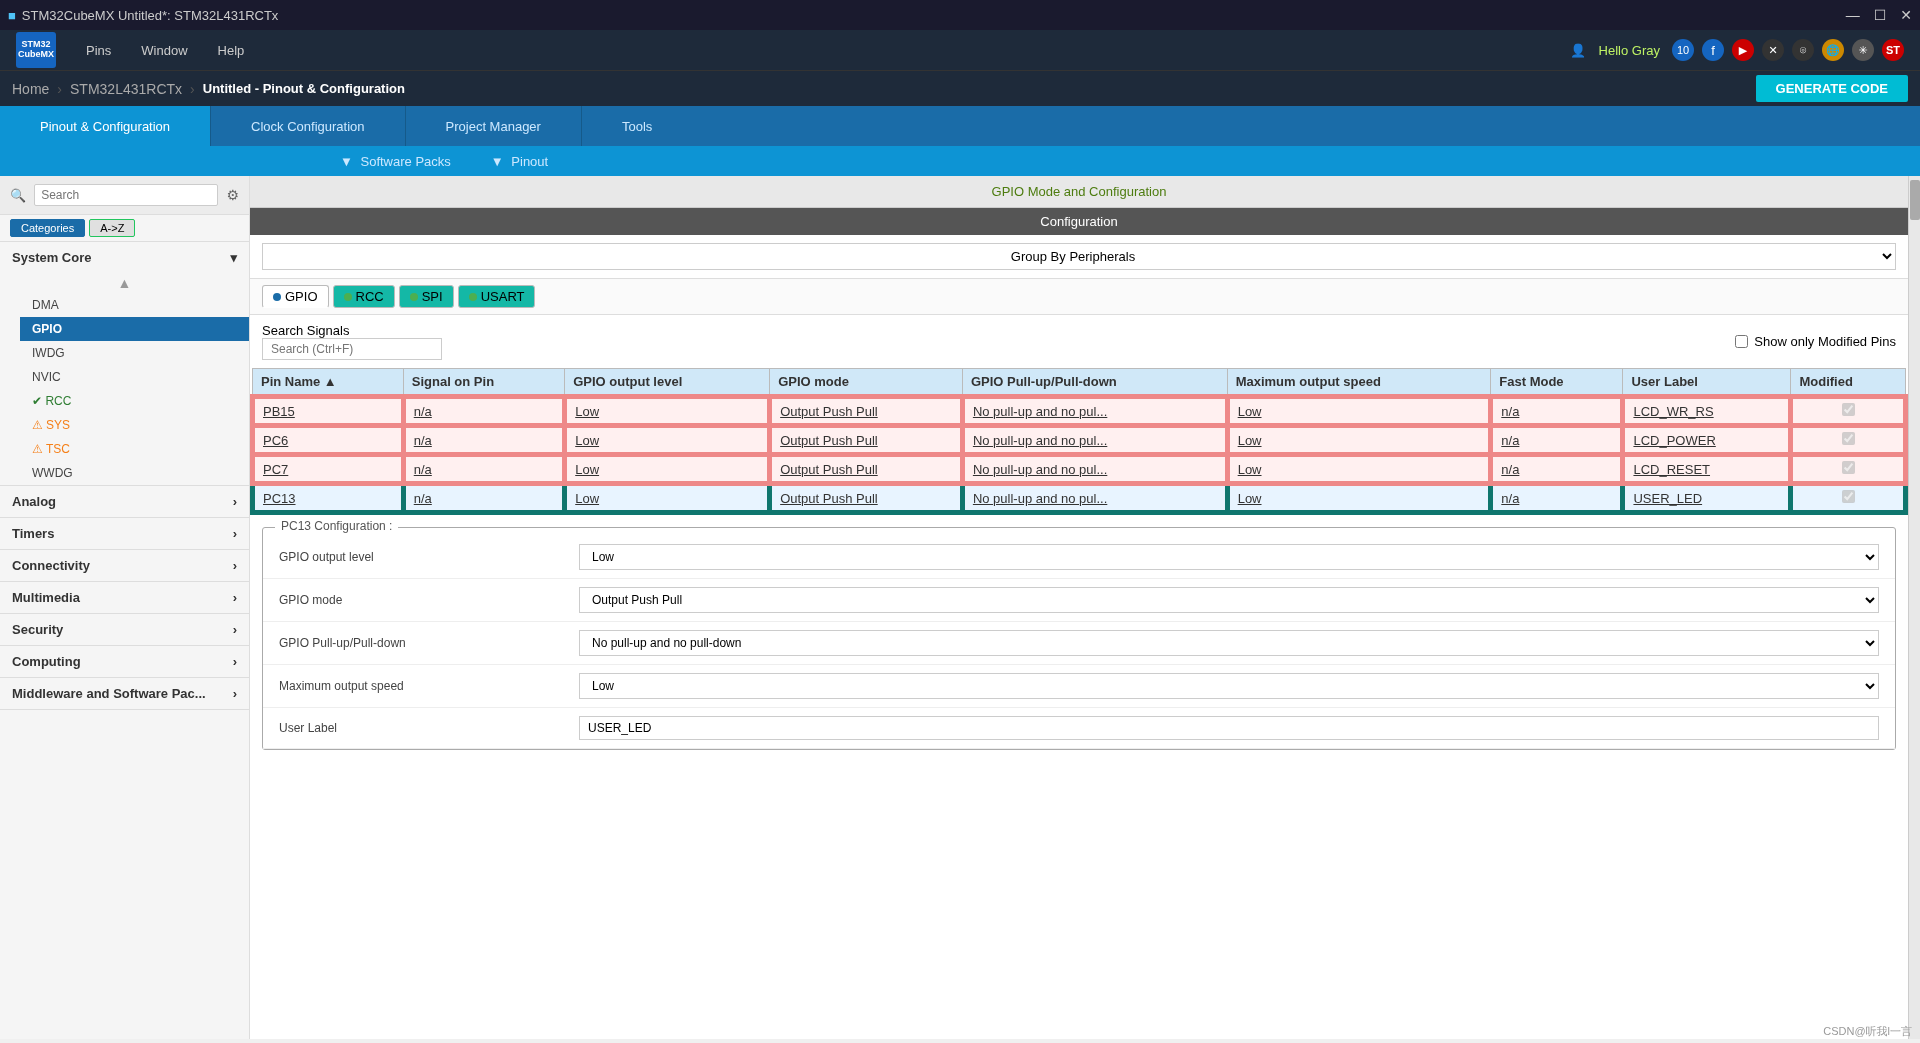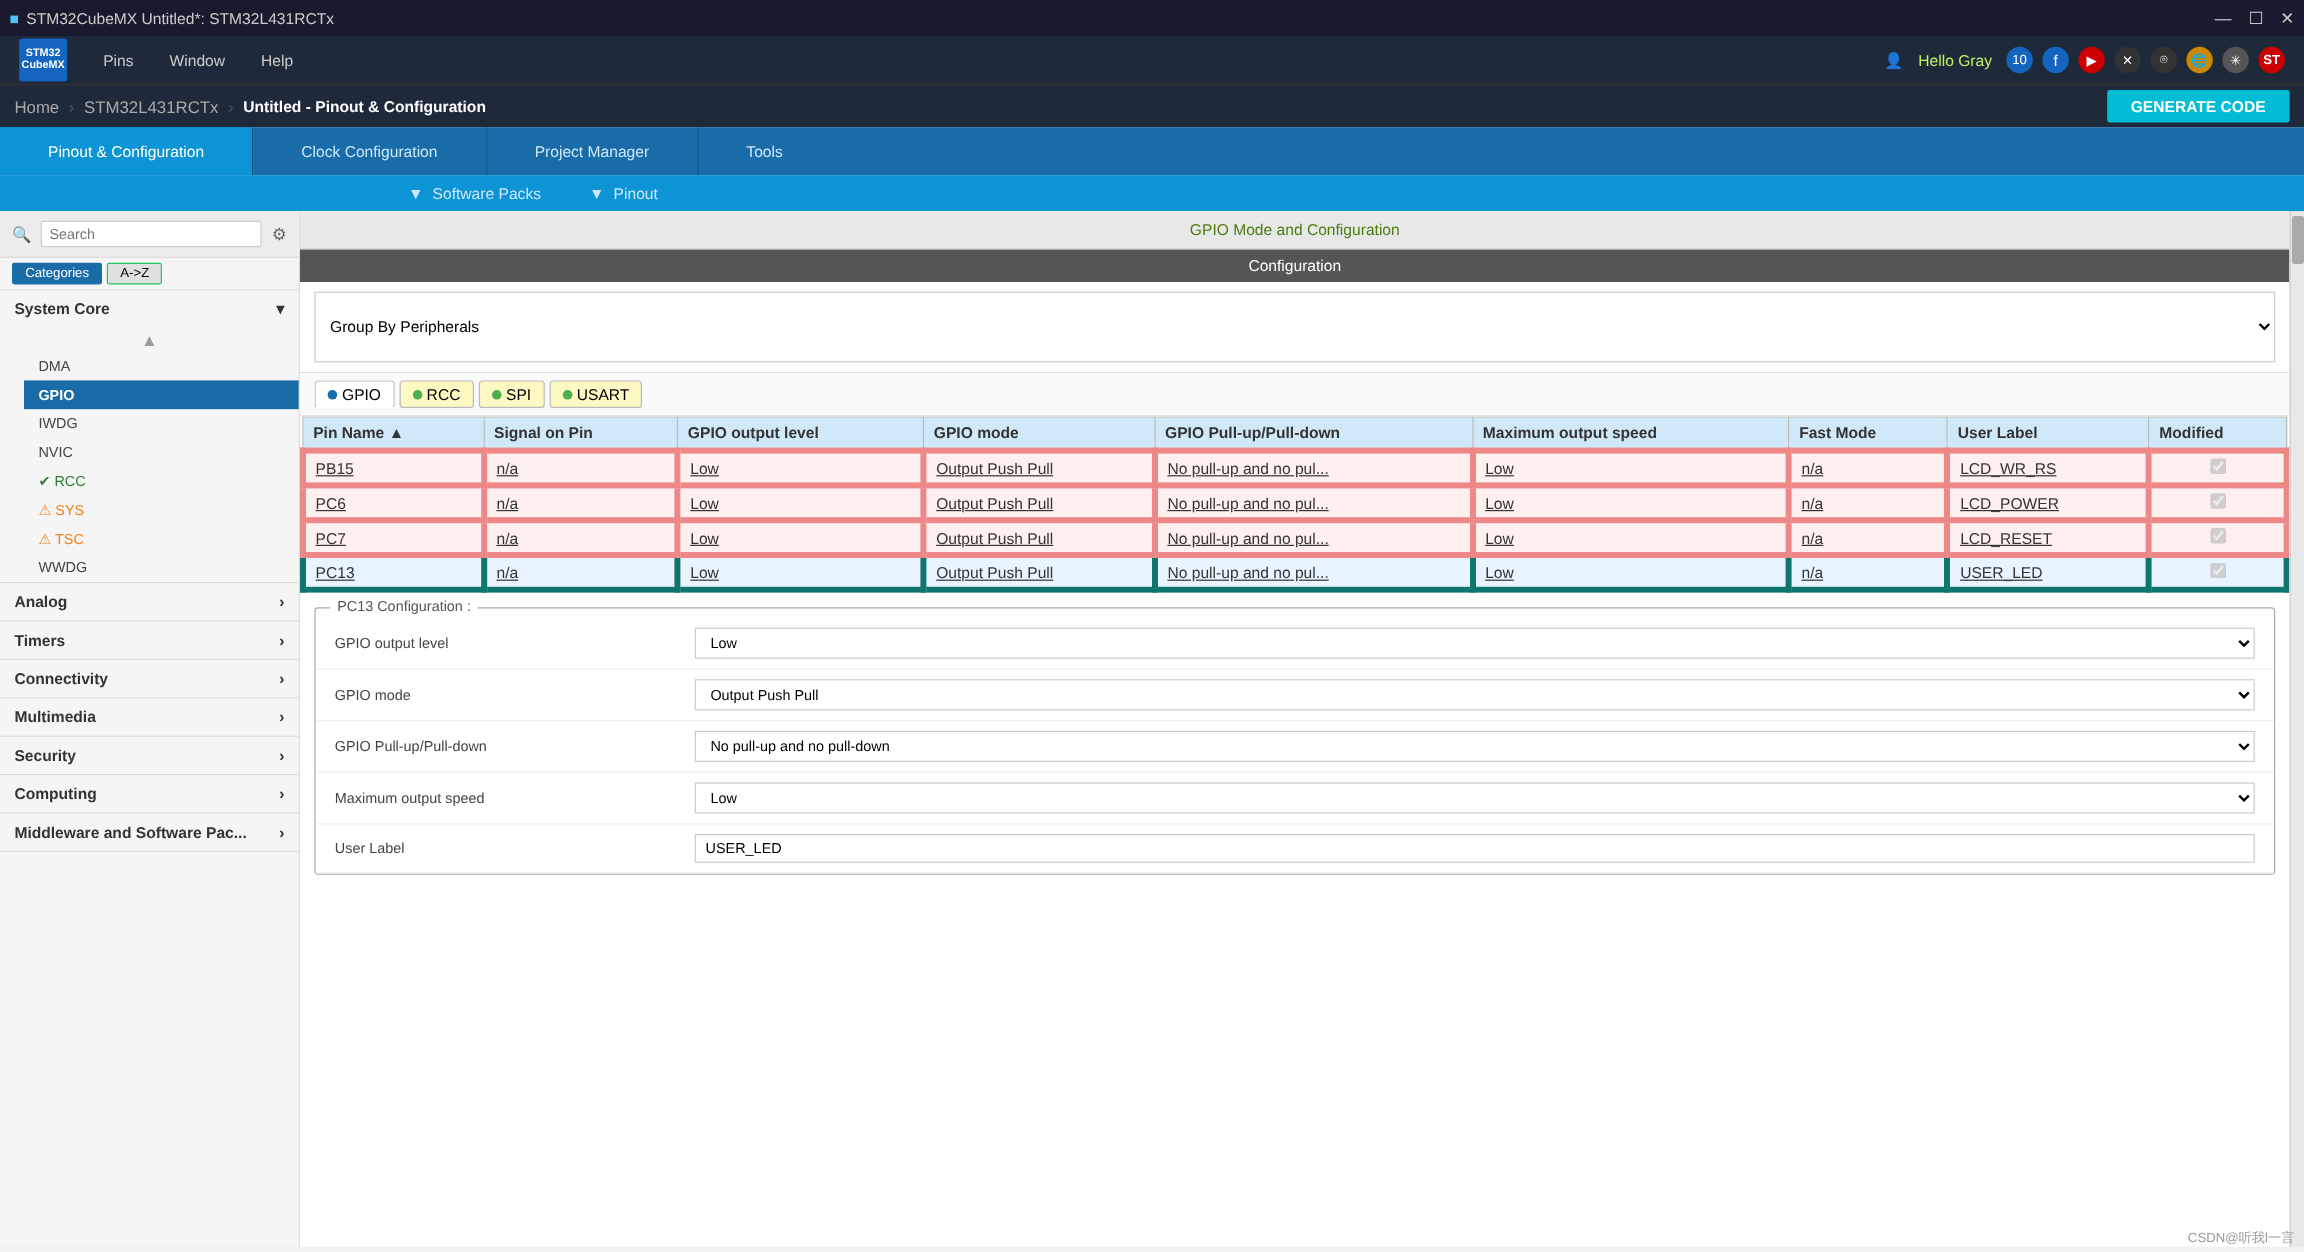--- a/index.html
+++ b/index.html
@@ -185,39 +185,40 @@
       padding: 6px 16px;
       font-size: 13px;
       text-align: center;
     }
     .peripheral-select-row {
       padding: 8px 12px;
       border-bottom: 1px solid #ddd;
     }
     .peripheral-select {
       width: 100%;
-      padding: 20px 8px;
+      padding: 4px 8px;
       border: 1px solid #ccc;
       font-size: 13px;
       background: white;
+      text-align: center;
     }
     .pin-tabs {
       display: flex;
       padding: 6px 12px;
       gap: 4px;
       border-bottom: 1px solid #ddd;
       background: #fafafa;
     }
     .pin-tab {
       display: flex;
       align-items: center;
       gap: 4px;
       padding: 3px 10px;
       border: 1px solid #bbb;
-      background: #fef9c3;
+      background: #14b8a6;
       cursor: pointer;
       border-radius: 3px;
       font-size: 12px;
     }
     .pin-tab.active { background: white; border-bottom: 1px solid white; }
     .pin-dot { width: 8px; height: 8px; border-radius: 50%; }
     .dot-blue { background: #1a6ca8; }
     .dot-green { background: #4caf50; }
 
     .search-signals-row {
@@ -462,20 +463,31 @@
       <div class="pin-tab">
         <div class="pin-dot dot-green"></div>
         <span>SPI</span>
       </div>
       <div class="pin-tab">
         <div class="pin-dot dot-green"></div>
         <span>USART</span>
       </div>
     </div>
 
+    <div class="search-signals-row">
+      <div>
+        <span>Search Signals</span>
+        <br>
+        <input class="search-input" type="text" placeholder="Search (Ctrl+F)" style="">
+      </div>
+      <div class="modified-pins-row">
+        <input type="checkbox" style="">
+        <span>Show only Modified Pins</span>
+      </div>
+    </div>
 
     <div class="table-container">
       <table class="gpio-table">
         <thead>
           <tr>
             <th>Pin Name ▲</th>
             <th>Signal on Pin</th>
             <th>GPIO output level</th>
             <th>GPIO mode</th>
             <th>GPIO Pull-up/Pull-down</th>

